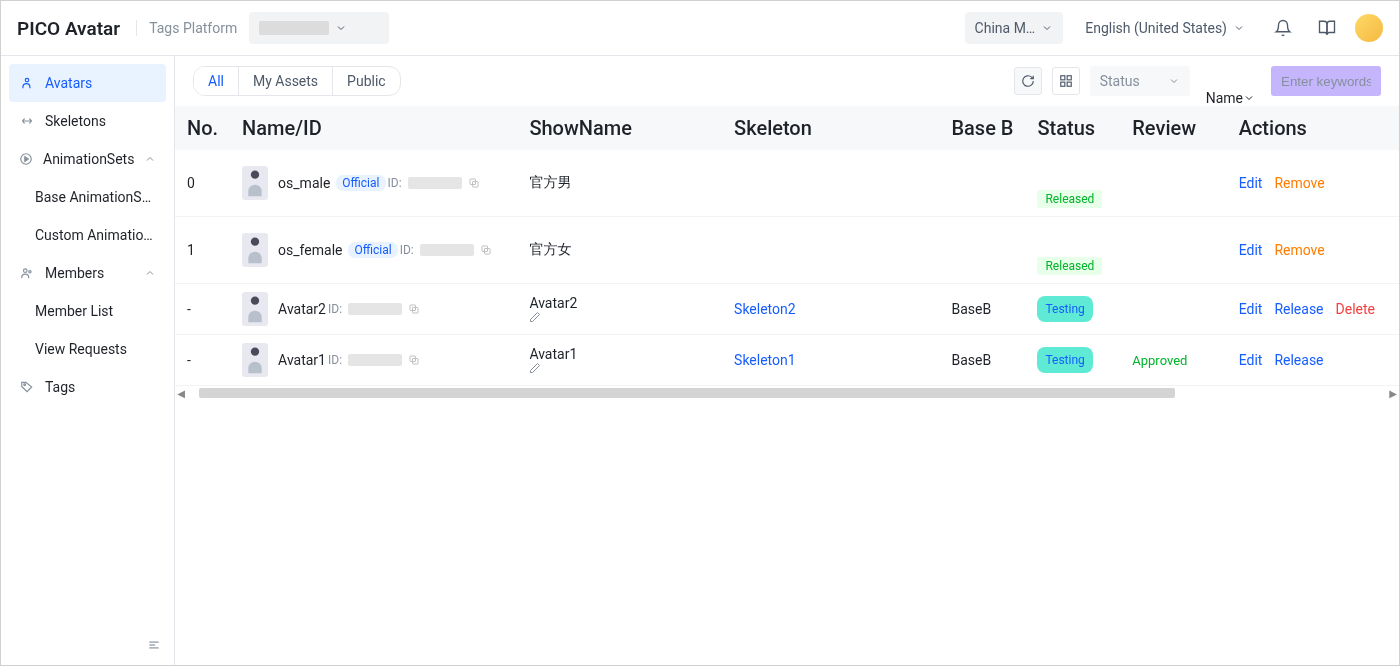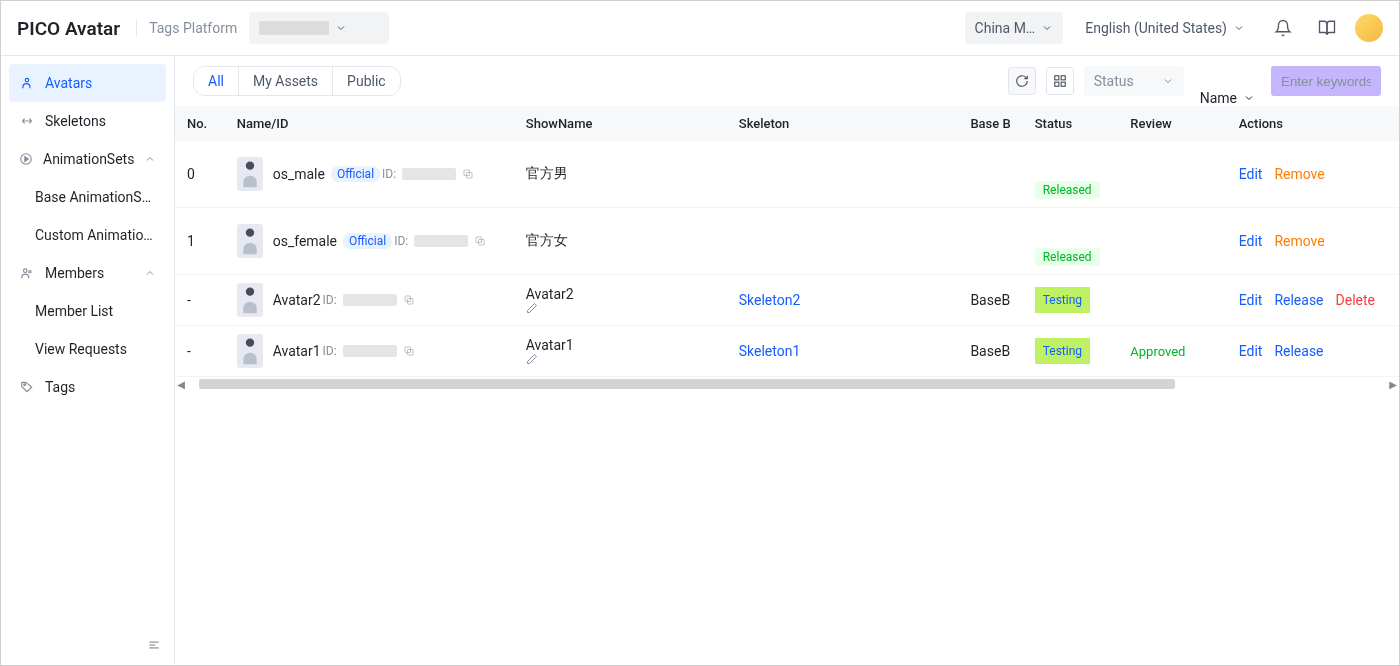--- a/index.html
+++ b/index.html
@@ -32,49 +32,49 @@
 .main { flex: 1; display: flex; flex-direction: column; overflow: hidden; }
 .toolbar { height: 50px; display: flex; align-items: center; padding: 0 18px; gap: 10px; }
 .tabs { display: flex; border: 1px solid #e5e6eb; border-radius: 12px; overflow: hidden; }
 .tab { padding: 6px 14px; cursor: pointer; color: #4e5969; }
 .tab.active { color: #165dff; background: #fff; }
 .tab + .tab { border-left: 1px solid #e5e6eb; }
 .toolbar-spacer { flex: 1; }
 .tb-btn { width: 28px; height: 28px; border: 1px solid #e5e6eb; border-radius: 3px; display:flex; align-items:center; justify-content:center; color:#4e5969; cursor:pointer; background:#fff; }
 .tb-btn.filled { background:#f7f8fa; }
 .select-like { background:#f7f8fa; border-radius:3px; height:30px; padding:0 10px; display:flex; align-items:center; gap:16px; color:#86909c; cursor:pointer; min-width:100px; justify-content:space-between; }
-.select-name { background:transparent; height:30px; display:flex; align-items:center; gap:6px; color:#1f2329; cursor:pointer; padding:0 6px;margin-top:34px; }
+.select-name { background:transparent; height:30px; display:flex; align-items:center; color:#1f2329; cursor:pointer; padding:0 6px;margin-top:34px; }
 .search-input { background:#c4b5fd; border:none; height:30px; padding:0 10px; border-radius:3px; width:110px; color:#1f2329; }
 .search-input::placeholder { color:#86909c; }
 
 
 .table-wrap { flex:1; overflow:hidden; position:relative; }
 .table { width: 100%; border-collapse: collapse; }
-.table th { background:#f7f8fa; text-align:left; font-weight:500; color:#1f2329; padding:10px 12px; font-size:13px; }
+.table th { background:#f7f8fa; text-align:left; font-weight:500; color:#1f2329; padding:10px 12px; font-size:20px; }
 .table td { padding:8px 12px; border-bottom:1px solid #f2f3f5; vertical-align:middle; font-size:14px; }
 .col-no { width:50px; }
 .col-name { width:290px; }
 .col-show { width:220px; }
 .col-skel { width:240px; }
 .col-base { width:50px; overflow:hidden; white-space:nowrap; }
 .col-status { width:96px; }
 .col-review { width:110px; }
 .name-cell { display:flex; align-items:center; gap:10px; }
 .thumb { width:26px; height:34px; background:#e8e8f0; border-radius:3px; display:flex; align-items:center; justify-content:center; }
 .thumb svg { width:20px; height:30px; }
 .name-lines { display:flex; flex-direction:row; gap:2px; }
 .name-row { display:flex; align-items:center; gap:6px; }
 .badge-official { background:#e8f3ff; color:#165dff; font-size:12px; padding:1px 6px; border-radius:7px; }
 .id-row { display:flex; align-items:center; gap:6px; font-size:12px; color:#86909c; }
 .id-mask { background:#e5e5e5; width:54px; height:12px; border-radius:2px; }
 .copy-ic { color:#c0c0c0; cursor:pointer; }
 .link { color:#165dff; cursor:pointer; }
 .edit-ic { color:#86909c; margin-left:6px; cursor:pointer; }
 .status-released { background:#e8ffea; color:#00b42a; font-size:12px; padding:2px 8px; border-radius:3px; display:inline-block;margin-top:32px; }
-.status-testing { background:#bef264; color:#165dff; font-size:12px; padding:6px 8px; border-radius:0; display:inline-block; }
+.status-testing { background:#5eead4; color:#165dff; font-size:12px; padding:6px 8px; border-radius:8px; display:inline-block; }
 .review-approved { color:#00b42a; font-size:13px; }
 .actions a { color:#165dff; margin-right:12px; cursor:pointer; }
 .actions a.warn { color:#ff7d00; }
 .actions a.danger { color:#f53f3f; }
 .hscroll { height:14px; background:#fff; display:flex; align-items:center; }
 .hscroll-track { flex:1; height:10px; background:#fff; position:relative; margin:0 12px; }
 .hscroll-thumb { position:absolute; left:0; width:83%; height:10px; background:#d4d4d4; border-radius:2px; }
 .hscroll-arrow { width:12px; height:12px; display:flex; align-items:center; justify-content:center; color:#888; cursor:pointer; font-size:10px; }
 
 svg { display:block; }

